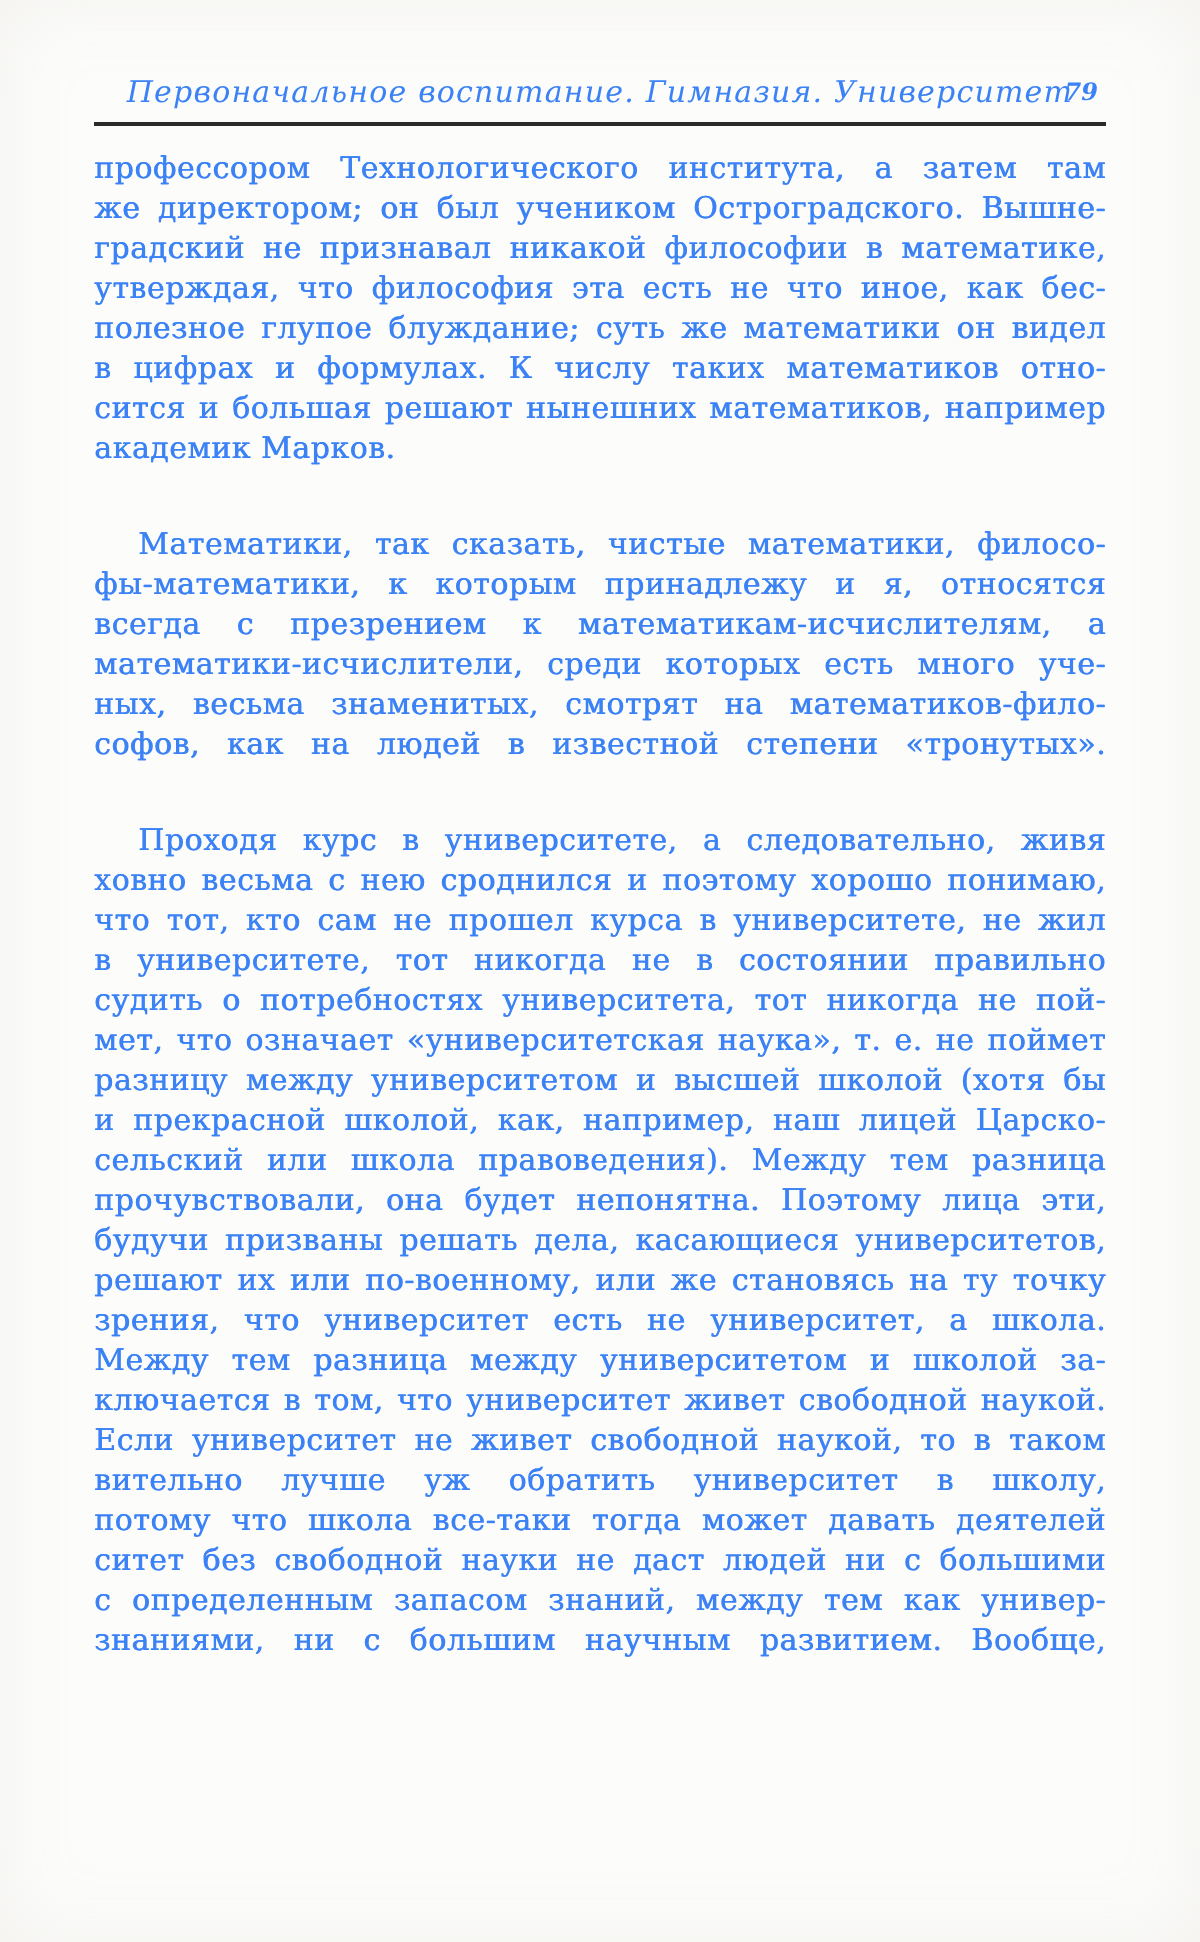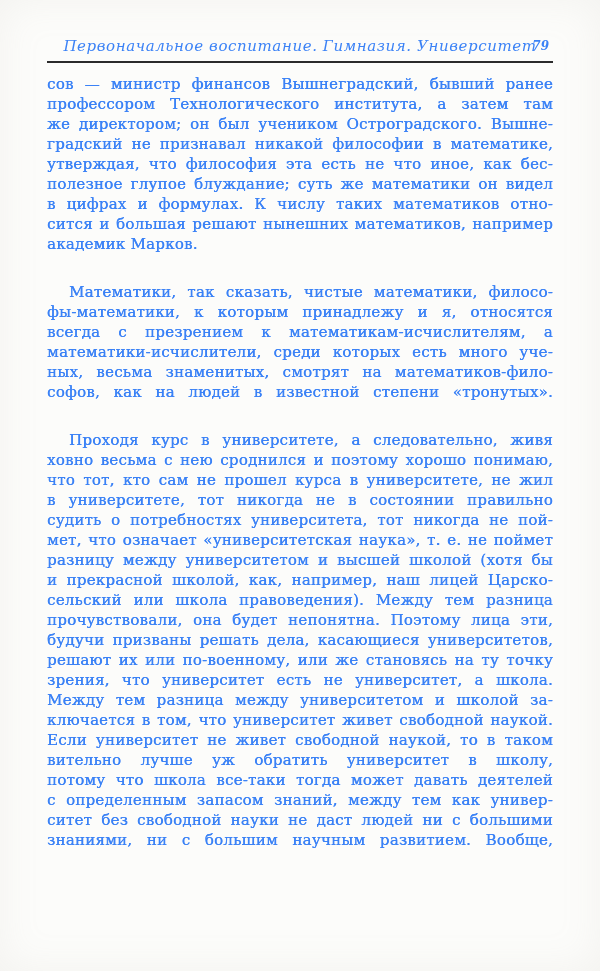--- a/index.html
+++ b/index.html
@@ -71,21 +71,20 @@
 <body>
 
 <div class="page">
   <div class="running-header">
     <span>Первоначальное воспитание. Гимназия. Университет</span>
     <span class="page-number">79</span>
   </div>
   <div class="header-rule"></div>
   <div class="page-body">
       <div class="paragraph">
-        <div class="line">сов — министр финансов Вышнеградский, бывший ранее</div>
         <div class="line">профессором Технологического института, а затем там</div>
         <div class="line">же директором; он был учеником Остроградского. Вышне-</div>
         <div class="line">градский не признавал никакой философии в математике,</div>
         <div class="line">утверждая, что философия эта есть не что иное, как бес-</div>
         <div class="line">полезное глупое блуждание; суть же математики он видел</div>
         <div class="line">в цифрах и формулах. К числу таких математиков отно-</div>
         <div class="line">сится и большая решают нынешних математиков, например</div>
         <div class="line no-stretch">академик Марков.</div>
       </div>
       <div class="paragraph">
@@ -108,18 +107,18 @@
         <div class="line">сельский или школа правоведения). Между тем разница</div>
         <div class="line">прочувствовали, она будет непонятна. Поэтому лица эти,</div>
         <div class="line">будучи призваны решать дела, касающиеся университетов,</div>
         <div class="line">решают их или по-военному, или же становясь на ту точку</div>
         <div class="line">зрения, что университет есть не университет, а школа.</div>
         <div class="line">Между тем разница между университетом и школой за-</div>
         <div class="line">ключается в том, что университет живет свободной наукой.</div>
         <div class="line">Если университет не живет свободной наукой, то в таком</div>
         <div class="line">вительно лучше уж обратить университет в школу,</div>
         <div class="line">потому что школа все-таки тогда может давать деятелей</div>
+        <div class="line">ситет без свободной науки не даст людей ни с большими</div>
         <div class="line">с определенным запасом знаний, между тем как универ-</div>
-        <div class="line">ситет без свободной науки не даст людей ни с большими</div>
         <div class="line">знаниями, ни с большим научным развитием. Вообще,</div>
       </div>
     </div>
 </div>
 
 </body></html>

